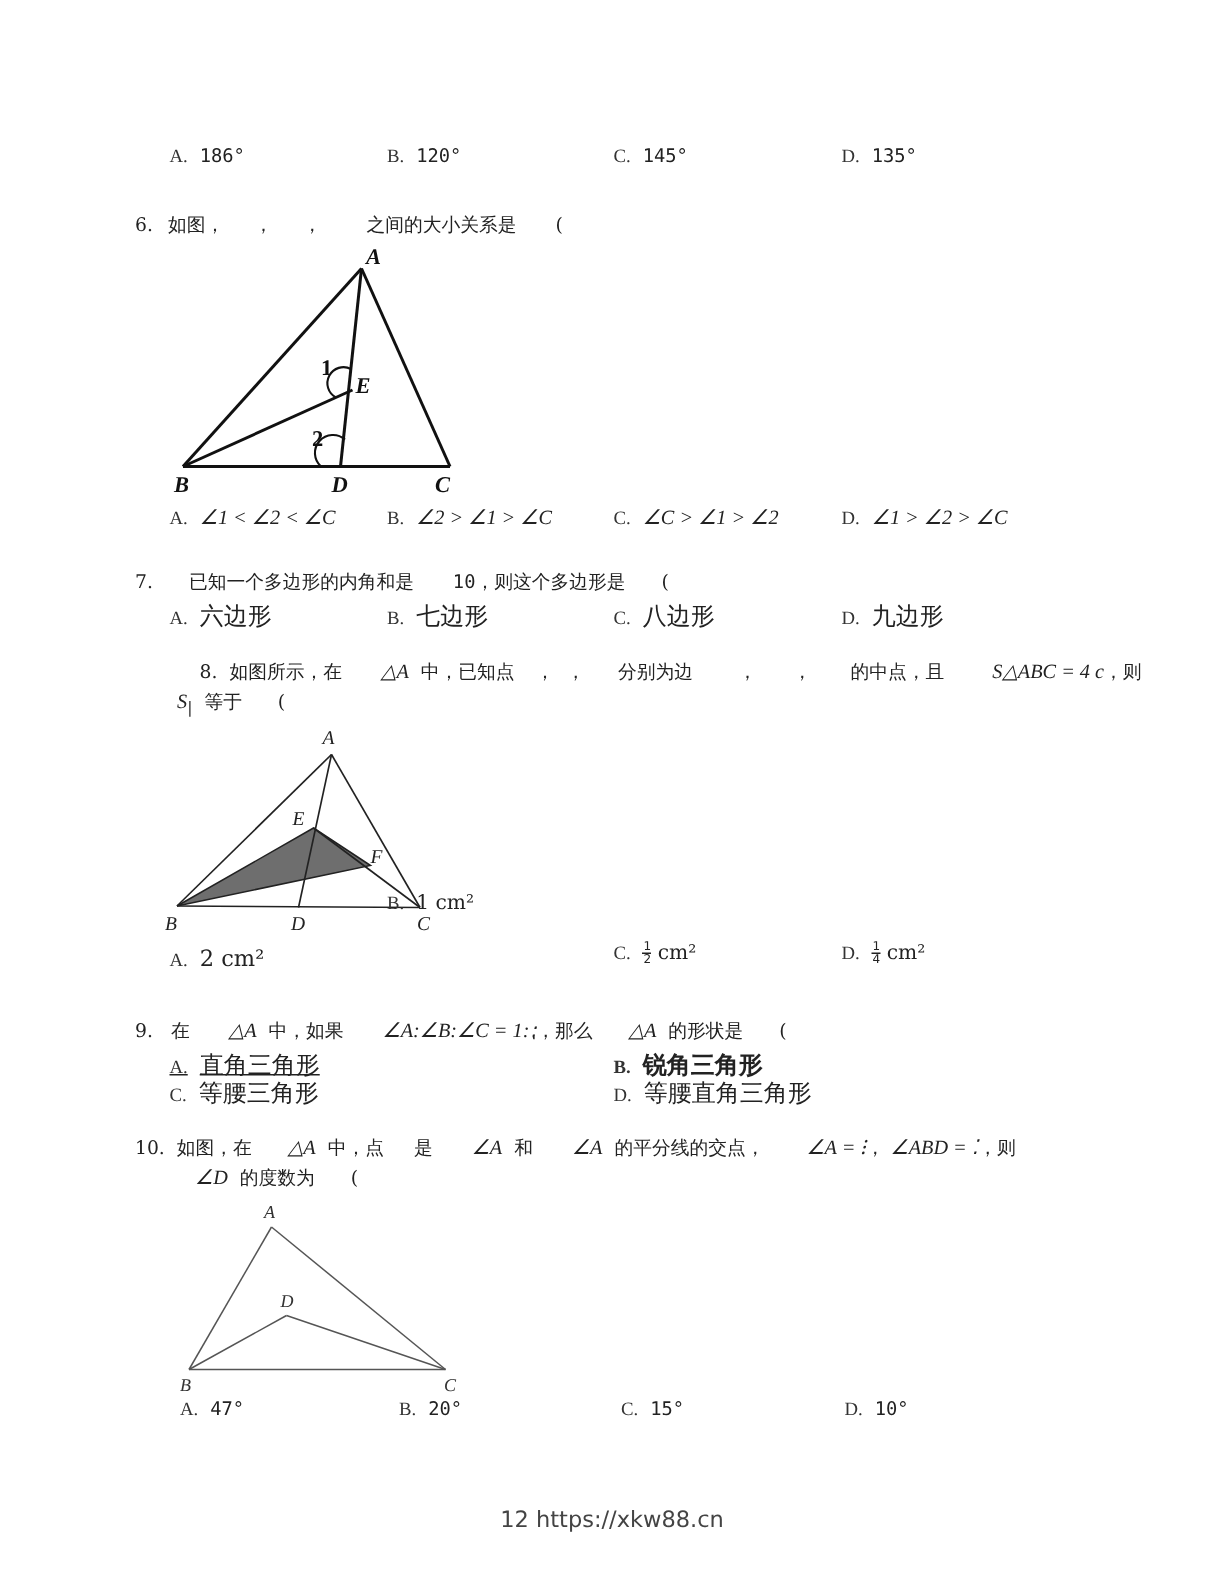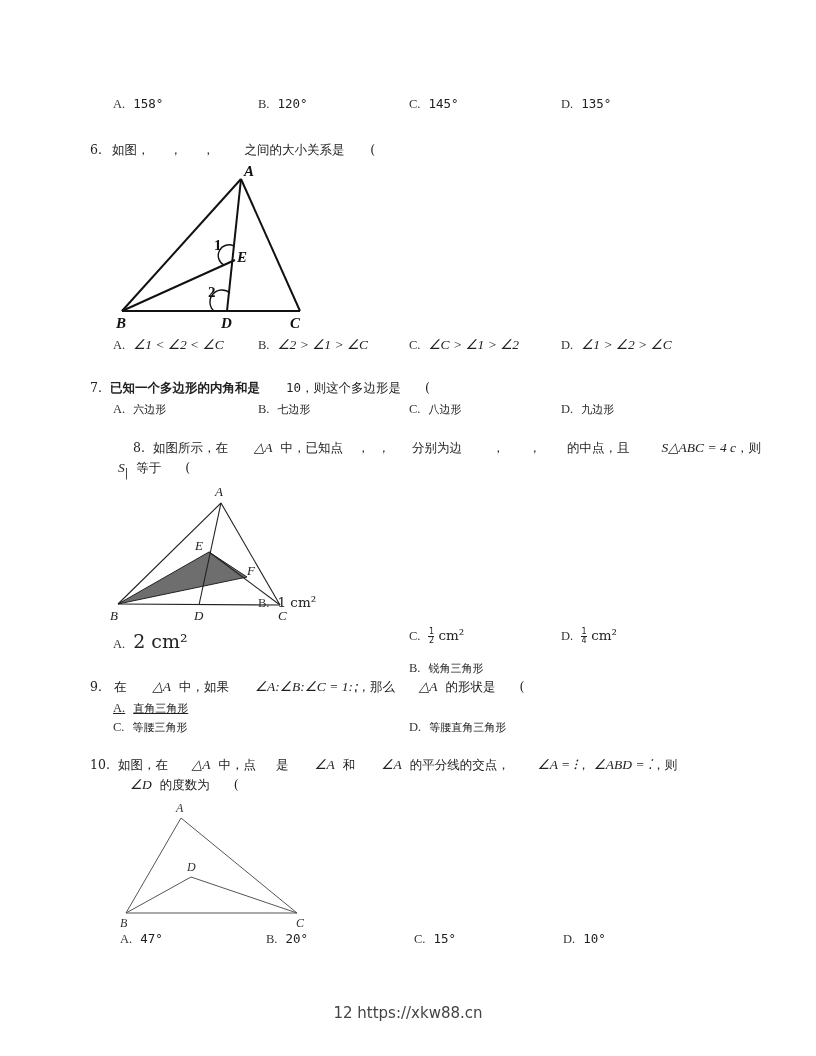--- a/index.html
+++ b/index.html
@@ -6,35 +6,35 @@
     body {
       width: 816px; height: 1056px; position: relative; overflow: hidden;
       font-family: "DejaVu Serif", "Liberation Serif", serif;
       color: #222; font-size: 12.5px;
     }
     .abs { position: absolute; white-space: nowrap; }
     .opt { position: absolute; white-space: nowrap; font-size: 12.5px; }
     .opt .lbl { font-family: "Liberation Serif", serif; margin-right: 8px; color: #333; }
     .opt .val { font-family: "DejaVu Sans Mono", "Liberation Mono", monospace; font-size: 12.5px; }
     .opt .mval { font-family: "Liberation Serif", serif; font-style: italic; font-size: 13.5px; }
-    .opt .cval { font-family: "DejaVu Serif", serif; font-size: 11px; }
+    .opt .cval { font-family: "DejaVu Serif", serif; font-size: 16px; }
     .q { position: absolute; white-space: nowrap; font-size: 12.5px; }
     .math { font-family: "Liberation Serif", serif; font-style: italic; font-size: 13.5px; }
     .mono { font-family: "DejaVu Sans Mono", monospace; }
     .frac { display: inline-flex; flex-direction: column; align-items: center; vertical-align: middle; font-family: "DejaVu Sans", sans-serif; font-size: 8px; line-height: 8px; margin-right: 4px; }
     .frac .bar { border-top: 1px solid #222; width: 6px; }
     svg text { font-family: "Liberation Serif", serif; font-style: italic; }
     .footer { position: absolute; left: 0; width: 816px; text-align: center; top: 1004px; font-family: "DejaVu Sans", sans-serif; font-size: 15px; color: #444; }
   </style>
 </head>
 <body>
 
 <div>
   <div class="opt" style="left:113px; top:96px;">
-    <span class="lbl">A.</span><span class="val">158°</span>
+    <span class="lbl">A.</span><span class="val">186°</span>
   </div>
   <div class="opt" style="left:258px; top:96px;">
     <span class="lbl">B.</span><span class="val">120°</span>
   </div>
   <div class="opt" style="left:409px; top:96px;">
     <span class="lbl">C.</span><span class="val">145°</span>
   </div>
   <div class="opt" style="left:561px; top:96px;">
     <span class="lbl">D.</span><span class="val">135°</span>
   </div>
@@ -77,21 +77,21 @@
     <span class="lbl">C.</span><span class="mval">∠C &gt; ∠1 &gt; ∠2</span>
   </div>
   <div class="opt" style="left:561px; top:336px;">
     <span class="lbl">D.</span><span class="mval">∠1 &gt; ∠2 &gt; ∠C</span>
   </div>
 </div>
 
 <div>
   <div class="q" style="left:90px; top:380px;">
     <span>7.</span>
-    <span style="margin-left:4px;font-weight:bold;">已知一个多边形的内角和是</span>
+    <span style="margin-left:20px;">已知一个多边形的内角和是</span>
     <span class="mono" style="margin-left:22px;">10</span><span>，则这个多边形是</span>
     <span style="margin-left:20px;">(</span>
   </div>
   <div class="opt" style="left:113px; top:401px;">
     <span class="lbl">A.</span><span class="cval">六边形</span>
   </div>
   <div class="opt" style="left:258px; top:401px;">
     <span class="lbl">B.</span><span class="cval">七边形</span>
   </div>
   <div class="opt" style="left:409px; top:401px;text-align:center;">
@@ -131,21 +131,21 @@
       <line x1="99" y1="70" x2="170" y2="123"></line>
     </g>
     <text x="105" y="14" font-size="13" fill="#222">A</text>
     <text x="0" y="138" font-size="13" fill="#222">B</text>
     <text x="84" y="138" font-size="13" fill="#222">D</text>
     <text x="168" y="138" font-size="13" fill="#222">C</text>
     <text x="85" y="68" font-size="13" fill="#222">E</text>
     <text x="137" y="93" font-size="13" fill="#222">F</text>
   </svg>
   <div class="opt" style="left:113px; top:630px;">
-    <span class="lbl">A.</span><span class="cval" style="font-size:19px">2 cm²</span>
+    <span class="lbl">A.</span><span class="cval" style="font-size:15px">2 cm²</span>
   </div>
   <div class="opt" style="left:258px; top:594px;text-align:center;">
     <span class="lbl">B.</span><span class="cval" style="font-size:13.5px">1 cm²</span>
   </div>
   <div class="opt" style="left:409px; top:627px;">
     <span class="lbl">C.</span><span class="frac">
         <span>1</span>
         <span class="bar"></span>
         <span>2</span>
       </span><span class="cval" style="font-size:13.5px">cm²</span>
@@ -166,21 +166,21 @@
     <span class="math" style="margin-left:22px;">△A</span>
     <span style="margin-left:4px;">中，如果</span>
     <span class="math" style="margin-left:22px;">∠A:∠B:∠C = 1:⁏</span><span>，那么</span>
     <span class="math" style="margin-left:20px;">△A</span>
     <span style="margin-left:4px;">的形状是</span>
     <span style="margin-left:20px;">(</span>
   </div>
   <div class="opt" style="left:113px; top:700px;text-decoration:underline;">
     <span class="lbl">A.</span><span class="cval">直角三角形</span>
   </div>
-  <div class="opt" style="left:409px; top:660px;">
+  <div class="opt" style="left:409px; top:700px;font-weight:bold;">
     <span class="lbl">B.</span><span class="cval">锐角三角形</span>
   </div>
   <div class="opt" style="left:113px; top:719px;">
     <span class="lbl">C.</span><span class="cval">等腰三角形</span>
   </div>
   <div class="opt" style="left:409px; top:719px;">
     <span class="lbl">D.</span><span class="cval">等腰直角三角形</span>
   </div>
 </div>
 

